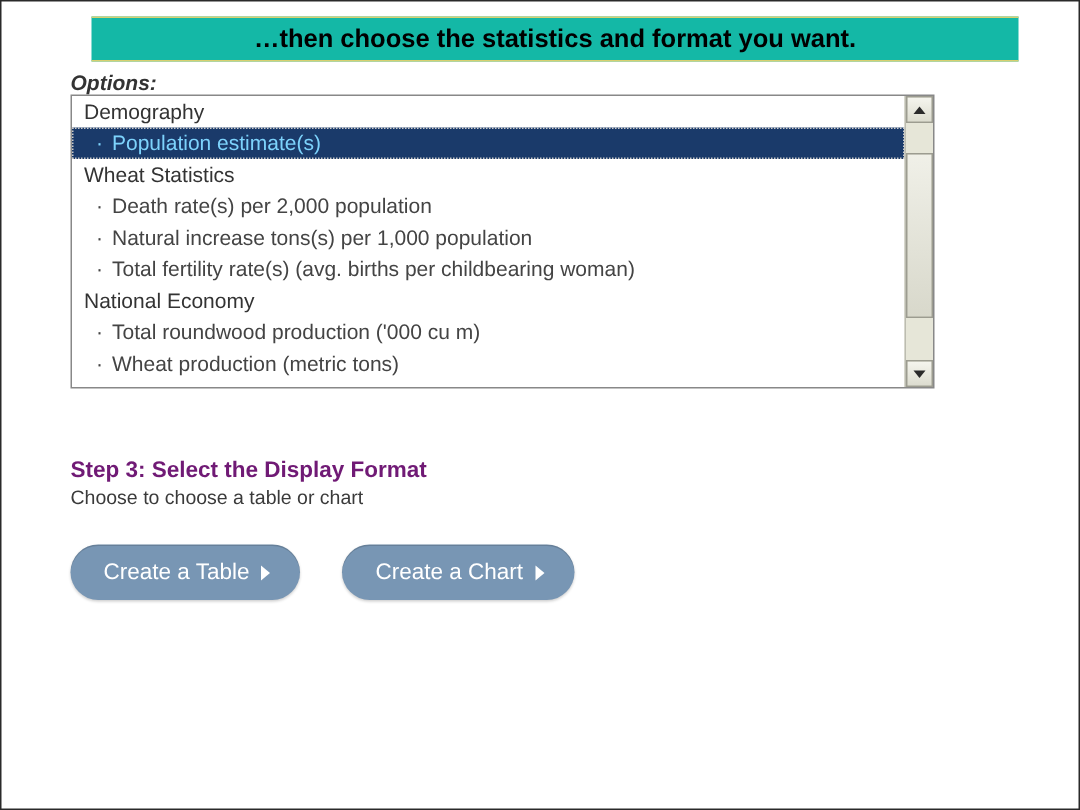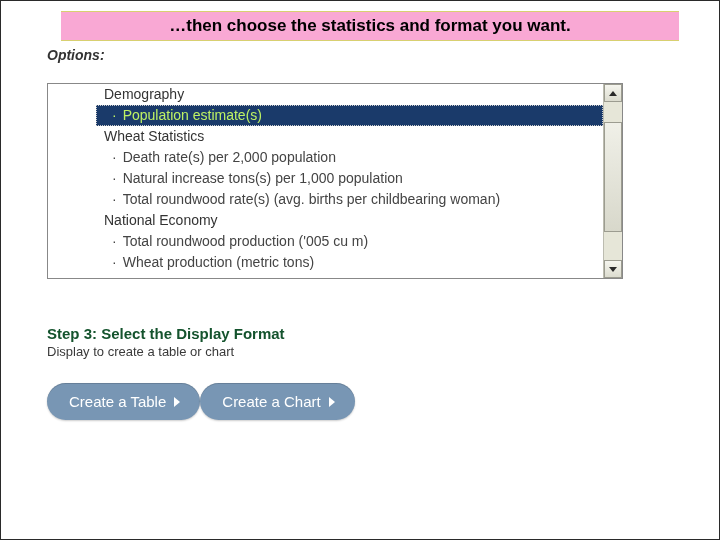--- a/index.html
+++ b/index.html
@@ -5,34 +5,34 @@
   body {
     margin: 0;
     font-family: Verdana, Arial, sans-serif;
     background: #fff;
     width: 720px;
     height: 540px;
     box-sizing: border-box;
     border: 1px solid #2a2a2a;
   }
   .banner {
-    background: #f9a8d4;
+    background: #14b8a6;
     border-top: 1px solid #d8d070;
     border-bottom: 1px solid #d8d070;
     padding: 4px 8px;
     margin: 10px 40px 6px 60px;
     text-align: center;
     font-weight: bold;
     font-size: 17px;
   }
   .label {
     font-style: italic;
     font-weight: bold;
     color: #333;
-    margin: 6px 0 20px 46px;
+    margin: 6px 0 0 46px;
     font-size: 14px;
   }
   .listbox-wrap {
     display: flex;
     margin: 0 46px;
     border: 1px solid #888;
     width: 576px;
     height: 196px;
     box-sizing: border-box;
   }
@@ -40,31 +40,30 @@
     flex: 1;
     overflow: hidden;
     background: #fff;
     font-size: 14px;
     color: #444;
   }
   .list-row {
     padding: 1px 6px 1px 8px;
     line-height: 19px;
     white-space: nowrap;
-    margin-left: 48px;
   }
   .list-group {
     color: #333;
   }
   .list-item .bullet {
     margin: 0 6px 0 8px;
   }
   .list-row.selected {
     background: #1a3a6a;
-    color: #bef264;
+    color: #7dd3fc;
     outline: 1px dotted #ccc;
     outline-offset: -1px;
   }
   .scrollbar {
     width: 18px;
     background: #e6e6d8;
     border-left: 1px solid #bcbcb0;
     display: flex;
     flex-direction: column;
   }
@@ -93,31 +92,32 @@
   .arrow-up, .arrow-down {
     width: 0; height: 0;
     border-left: 4px solid transparent;
     border-right: 4px solid transparent;
   }
   .arrow-up { border-bottom: 5px solid #2a2a2a; }
   .arrow-down { border-top: 5px solid #2a2a2a; }
 
   .step-title {
     margin: 46px 0 2px 46px;
-    color: #14532d;
+    color: #701a75;
     font-weight: bold;
     font-size: 15px;
   }
   .step-sub {
     margin: 2px 0 24px 46px;
     color: #3a3a3a;
     font-size: 13px;
   }
   .btn-row {
     display: flex;
+    gap: 28px;
     margin-left: 46px;
   }
   .pill-btn {
     background: #7896b4;
     color: #fff;
     border: none;
     border-radius: 20px;
     padding: 10px 20px 10px 22px;
     font-size: 15px;
     font-family: inherit;
@@ -143,42 +143,42 @@
 
 <div class="listbox-wrap">
   <div class="listbox">
 
     <div class="list-row list-group">Demography</div>
     <div class="list-row list-item selected"><span class="bullet">·</span><span>Population estimate(s)</span></div>
 
     <div class="list-row list-group">Wheat Statistics</div>
     <div class="list-row list-item"><span class="bullet">·</span><span>Death rate(s) per 2,000 population</span></div>
     <div class="list-row list-item"><span class="bullet">·</span><span>Natural increase tons(s) per 1,000 population</span></div>
-    <div class="list-row list-item"><span class="bullet">·</span><span>Total roundwood rate(s) (avg. births per childbearing woman)</span></div>
+    <div class="list-row list-item"><span class="bullet">·</span><span>Total fertility rate(s) (avg. births per childbearing woman)</span></div>
 
     <div class="list-row list-group">National Economy</div>
-    <div class="list-row list-item"><span class="bullet">·</span><span>Total roundwood production ('005 cu m)</span></div>
+    <div class="list-row list-item"><span class="bullet">·</span><span>Total roundwood production ('000 cu m)</span></div>
     <div class="list-row list-item"><span class="bullet">·</span><span>Wheat production (metric tons)</span></div>
 
   </div>
   <div class="scrollbar">
     <div class="sb-btn">
         <span class="arrow-up"></span>
       </div>
     <div class="sb-track">
       <div class="sb-thumb"></div>
     </div>
     <div class="sb-btn">
         <span class="arrow-down"></span>
       </div>
   </div>
 </div>
 
 <div class="step-title">Step 3: Select the Display Format</div>
-<div class="step-sub">Display to create a table or chart</div>
+<div class="step-sub">Choose to choose a table or chart</div>
 
 <div class="btn-row">
   <button class="pill-btn">
     <span>Create a Table</span>
     <span class="chevron-right"></span>
   </button>
   <button class="pill-btn">
     <span>Create a Chart</span>
     <span class="chevron-right"></span>
   </button>

